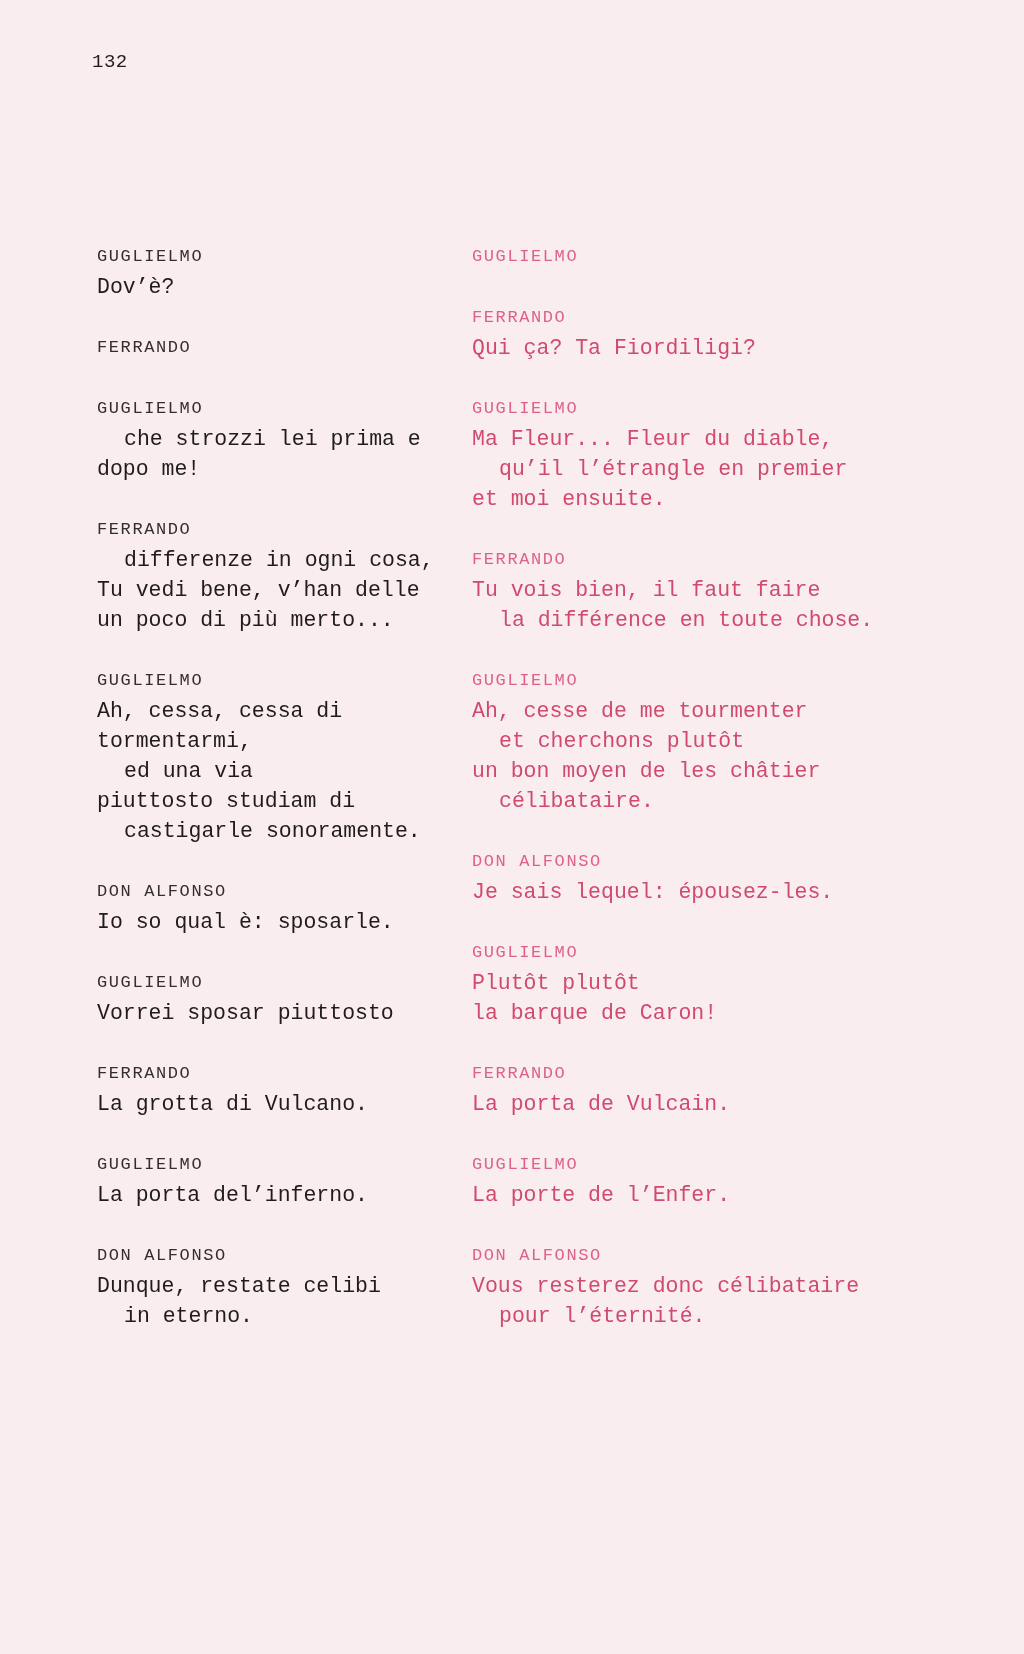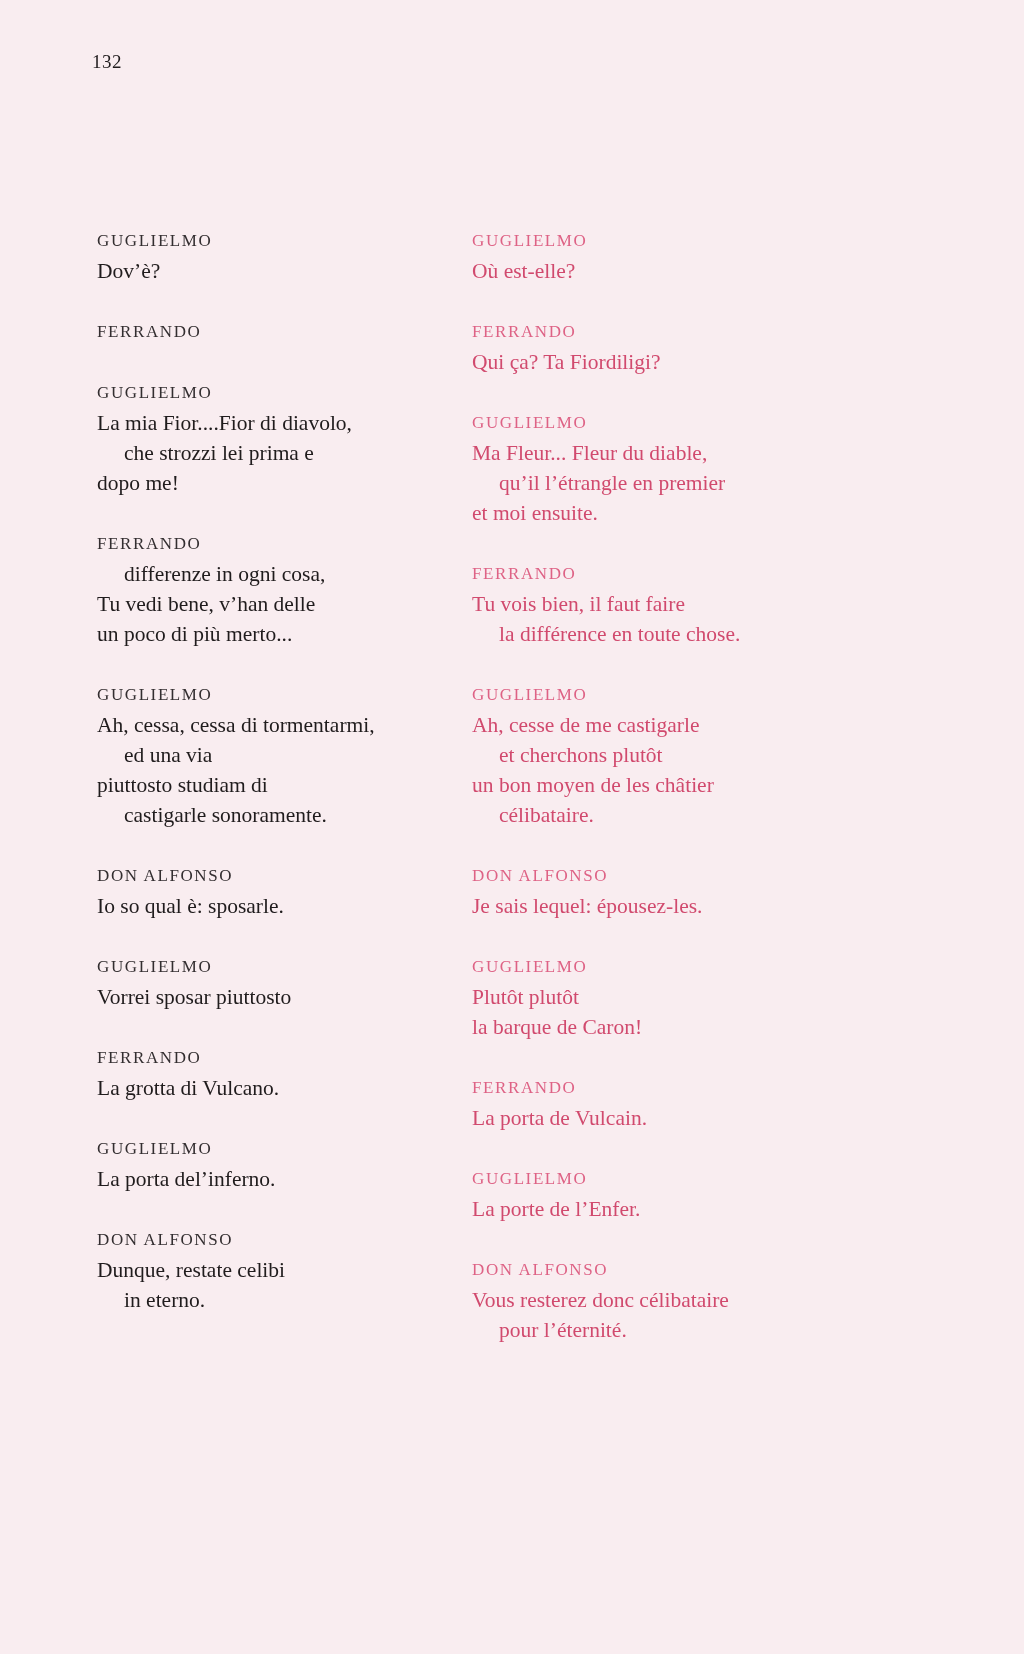--- a/index.html
+++ b/index.html
@@ -5,35 +5,35 @@
   html, body {
     margin: 0;
     padding: 0;
     background: #f9edf0;
   }
   .page {
     position: relative;
     width: 1024px;
     height: 1654px;
     background: var(--bg, #f9edf0);
-    font-family: Liberation Serif, serif;
+    font-family: Liberation Mono, monospace;
     overflow: hidden;
   }
   .page-number {
     position: absolute;
     left: 92px;
     top: 50px;
     font-size: 19px;
     line-height: 24px;
     color: var(--it-body, #201c1d);
     letter-spacing: 0.5px;
   }
   .col {
     position: absolute;
-    top: 226px;
+    top: 242px;
   }
   .col-italian { left: 97px;  width: 360px; }
   .col-french  { left: 472px; width: 440px; }
   .block {
     margin: 0 0 31px 0;
   }
   .speaker {
     font-size: 17px;
     line-height: 30px;
     letter-spacing: 1.6px;
@@ -61,21 +61,20 @@
     <div class="speaker">GUGLIELMO</div>
   <div class="line">Dov’è?</div>
       </div>
 
   <div class="block">
     <div class="speaker">FERRANDO</div>
       </div>
 
   <div class="block">
     <div class="speaker">GUGLIELMO</div>
-  <div class="line">La mia Fior....Fior di diavolo,</div>
         <div class="line indent">che strozzi lei prima e</div>
         <div class="line">dopo me!</div>
       </div>
 
   <div class="block">
     <div class="speaker">FERRANDO</div>
   <div class="line indent">differenze in ogni cosa,</div>
         <div class="line">Tu vedi bene, v’han delle</div>
         <div class="line">un poco di più merto...</div>
       </div>
@@ -111,21 +110,20 @@
   <div class="block">
     <div class="speaker">DON ALFONSO</div>
   <div class="line">Dunque, restate celibi</div>
         <div class="line indent">in eterno.</div>
       </div>
 </div>
 
   <div class="col col-french" id="col-french">
   <div class="block">
     <div class="speaker">GUGLIELMO</div>
-  <div class="line">Où est-elle?</div>
       </div>
 
   <div class="block">
     <div class="speaker">FERRANDO</div>
   <div class="line">Qui ça? Ta Fiordiligi?</div>
       </div>
 
   <div class="block">
     <div class="speaker">GUGLIELMO</div>
   <div class="line">Ma Fleur... Fleur du diable,</div>
@@ -134,21 +132,21 @@
       </div>
 
   <div class="block">
     <div class="speaker">FERRANDO</div>
   <div class="line">Tu vois bien, il faut faire</div>
         <div class="line indent">la différence en toute chose.</div>
       </div>
 
   <div class="block">
     <div class="speaker">GUGLIELMO</div>
-  <div class="line">Ah, cesse de me castigarle</div>
+  <div class="line">Ah, cesse de me tourmenter</div>
         <div class="line indent">et cherchons plutôt</div>
         <div class="line">un bon moyen de les châtier</div>
         <div class="line indent">célibataire.</div>
       </div>
 
   <div class="block">
     <div class="speaker">DON ALFONSO</div>
   <div class="line">Je sais lequel: épousez-les.</div>
       </div>
 

